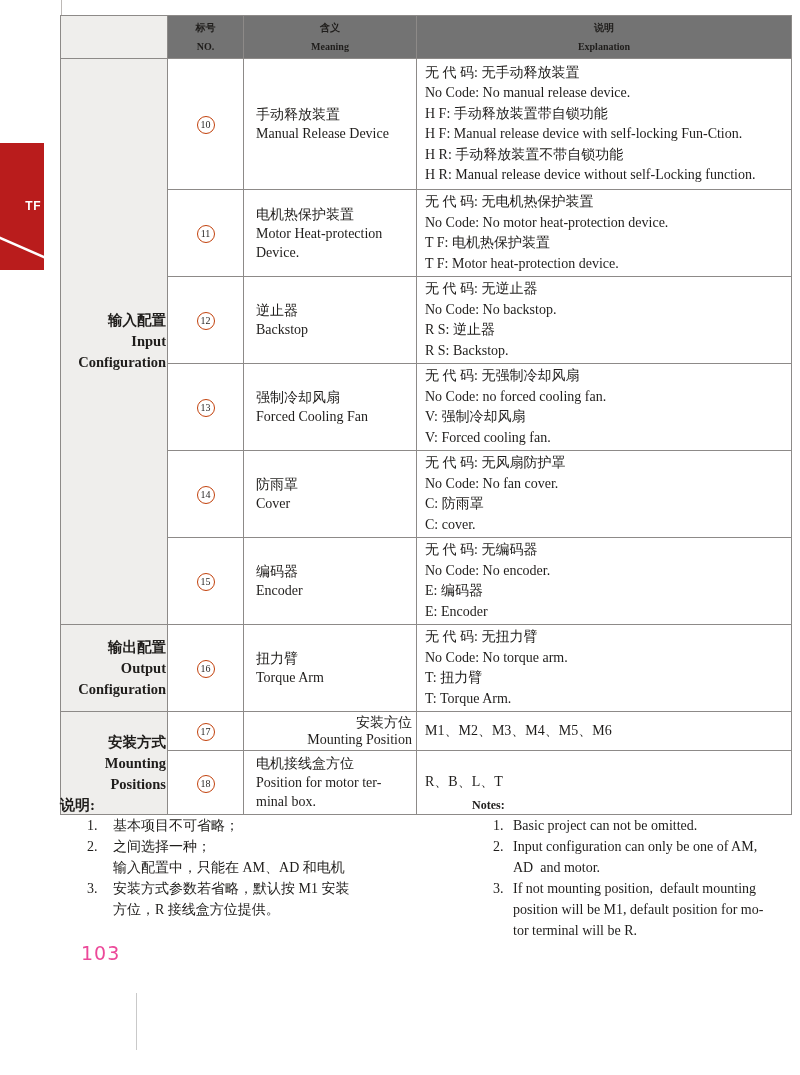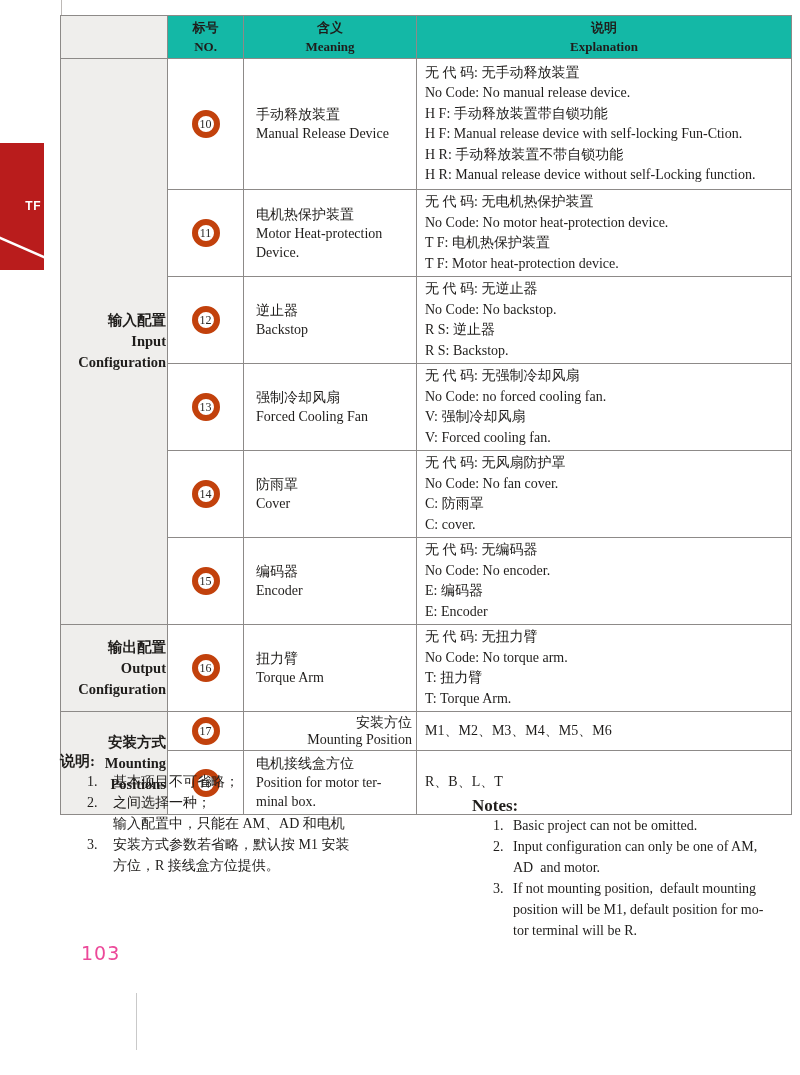--- a/index.html
+++ b/index.html
@@ -17,44 +17,44 @@
     font-weight:bold; font-size:12px; letter-spacing:.5px;
   }
   .tf-tab svg { position:absolute; left:0; top:0; }
 
   .top-rule { position:absolute; left:61px; top:0; width:1px; height:16px; background:#bdb9b6; }
 
   
   table.main { position:absolute; left:60px; top:15px; width:731px;
     border-collapse:collapse; table-layout:fixed; }
   table.main td, table.main th { border:1px solid #8d8a88; box-sizing:border-box; }
-  th.hdr { background:#14b8a6; font-weight:bold; font-size:13px; line-height:19px;
+  th.hdr { background:#737373; font-weight:bold; font-size:10px; line-height:19px;
     text-align:center; vertical-align:middle; padding:2px 0; }
   td.corner { background:#efeeec; border-bottom:none; }
   td.group { background:#efeeec; text-align:right; vertical-align:middle;
     font-weight:bold; font-size:14.5px; line-height:21px; }
   td.group-input { border-top:none; }
   td.no { text-align:center; vertical-align:middle; }
   .circle-num {
     display:inline-flex; align-items:center; justify-content:center;
-    width:16px; height:16px; border:6px solid #c2410c; border-radius:50%;
-    font-size:12px; line-height:1; color:#2a2826;
+    width:16px; height:16px; border:1px solid #c2410c; border-radius:50%;
+    font-size:10px; line-height:1; color:#2a2826;
   }
   td.meaning { vertical-align:middle; padding:2px 4px 2px 12px;
     font-size:14px; line-height:19px; }
   td.meaning.tight { line-height:17px;text-align:right; }
   td.expl { vertical-align:middle; padding:2px 12px 2px 8px;
     font-size:14px; line-height:20.5px; }
   .line { white-space:pre; }
 
   
-  .notes-cn { position:absolute; left:60px; top:752px; width:395px; font-size:14px; }
+  .notes-cn { position:absolute; left:60px; top:796px; width:395px; font-size:14px; }
   .notes-cn .heading { font-weight:bold; font-size:15px; line-height:19px; }
   .notes-en { position:absolute; left:472px; top:796px; width:324px; font-size:14px; }
-  .notes-en .heading { font-weight:bold; font-size:17px; line-height:19px; }
+  .notes-en .heading { font-weight:bold; font-size:12px; line-height:19px; }
   .note-item { position:relative; line-height:21px; }
   .notes-cn .note-item { padding-left:53px; }
   .notes-cn .note-item .num { position:absolute; left:27px; }
   .notes-cn .note-item:first-of-type { margin-top:4px; }
   .notes-en .note-item { padding-left:41px; }
   .notes-en .note-item .num { position:absolute; left:21px; }
   .notes-en .note-item:first-of-type { margin-top:7px; }
 
   
   .page-num { position:absolute; left:81px; top:942px;

